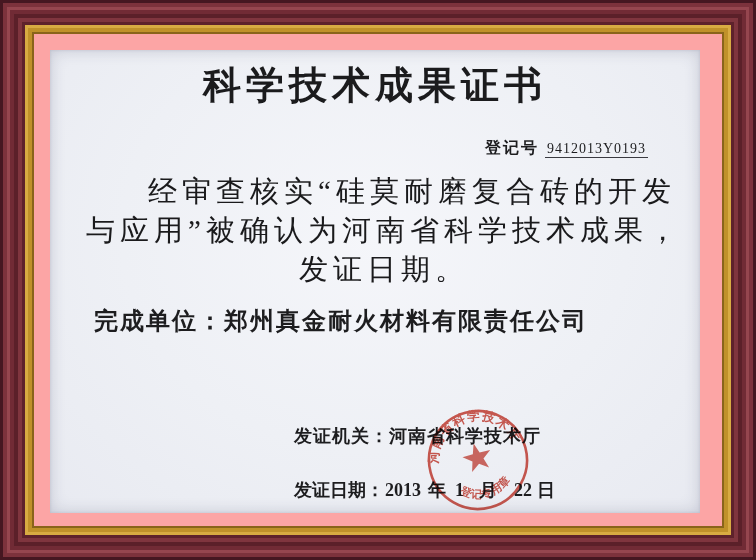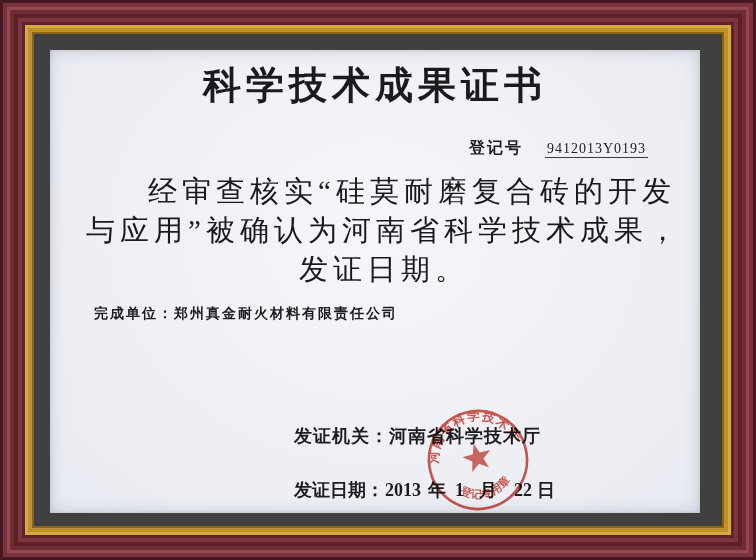--- a/index.html
+++ b/index.html
@@ -2,21 +2,21 @@
 <html><head>
 <meta charset="utf-8">
 <style>
   html,body{margin:0;padding:0;background:#222;}
   #stage{
     position:relative;width:756px;height:560px;overflow:hidden;
     font-family:"Liberation Serif","DejaVu Serif",serif;
   }
   
   .frame{
-    position:absolute;inset:0;background:#404040;
+    position:absolute;inset:0;background:#fca5a5;
     box-shadow:
       inset 0 0 0 3px  #451721,
       inset 0 0 0 7px  #7c323c,
       inset 0 0 0 10px #95464f,
       inset 0 0 0 14px #712b35,
       inset 0 0 0 18px #5b2029,
       inset 0 0 0 22px #7f353e,
       inset 0 0 0 25px #5e222b,
       inset 0 0 0 28px #d8ab42,
       inset 0 0 0 32px #c0912a,
@@ -32,34 +32,34 @@
   .title{
     position:absolute;left:0;right:0;top:10px;margin:0;
     text-align:center;
     font-family:"Liberation Sans","DejaVu Sans",sans-serif;
     font-size:38px;font-weight:700;letter-spacing:5px;color:#1b1b1d;
   }
   .reg{
     position:absolute;top:88px;right:52px;
     font-size:16px;white-space:nowrap;
   }
-  .reg-label{font-weight:700;letter-spacing:2px;margin-right:22px;}
+  .reg-label{font-weight:700;letter-spacing:2px;margin-right:6px;}
   .reg-num{
     font-size:14px;letter-spacing:1px;
     border-bottom:1.5px solid #3a3a40;padding:0 2px 1px 2px;
   }
   .body{
     position:absolute;left:26px;top:122px;width:616px;
     font-size:29px;line-height:39px;letter-spacing:5px;color:#1a1a1c;text-align:center;
   }
   .bline{white-space:nowrap;}
   .indent{text-indent:56px;}
   .completed{
     position:absolute;left:44px;top:255px;
-    font-size:14px;font-weight:700;letter-spacing:2px;white-space:nowrap;
+    font-size:24px;font-weight:700;letter-spacing:2px;white-space:nowrap;
   }
   .issuer{
     position:absolute;left:244px;top:374px;
     font-size:18px;font-weight:700;letter-spacing:1px;white-space:nowrap;
   }
   .date{
     position:absolute;left:244px;top:428px;
     font-size:18px;font-weight:700;white-space:nowrap;
   }
   .date .d-year{margin-left:1px;}

